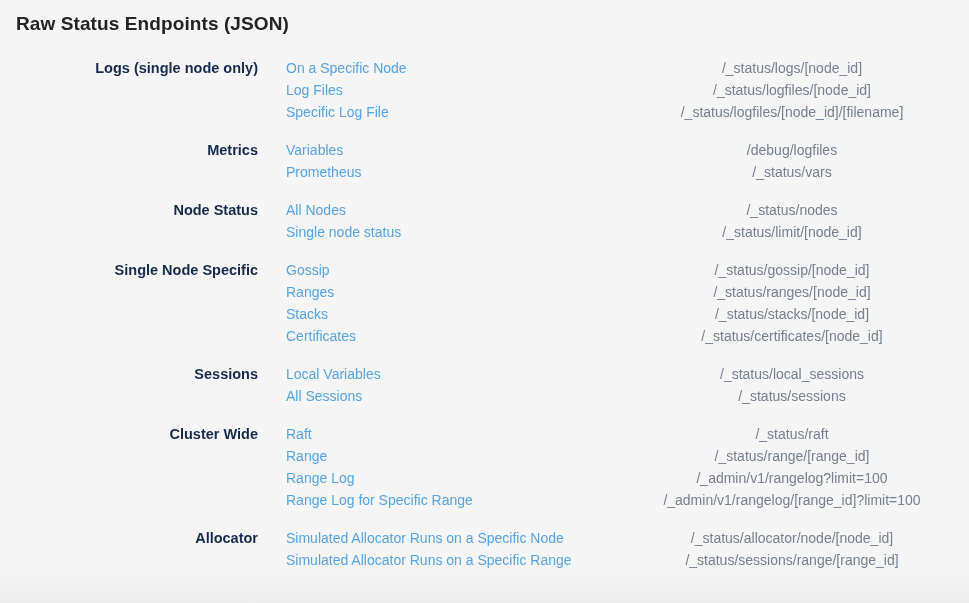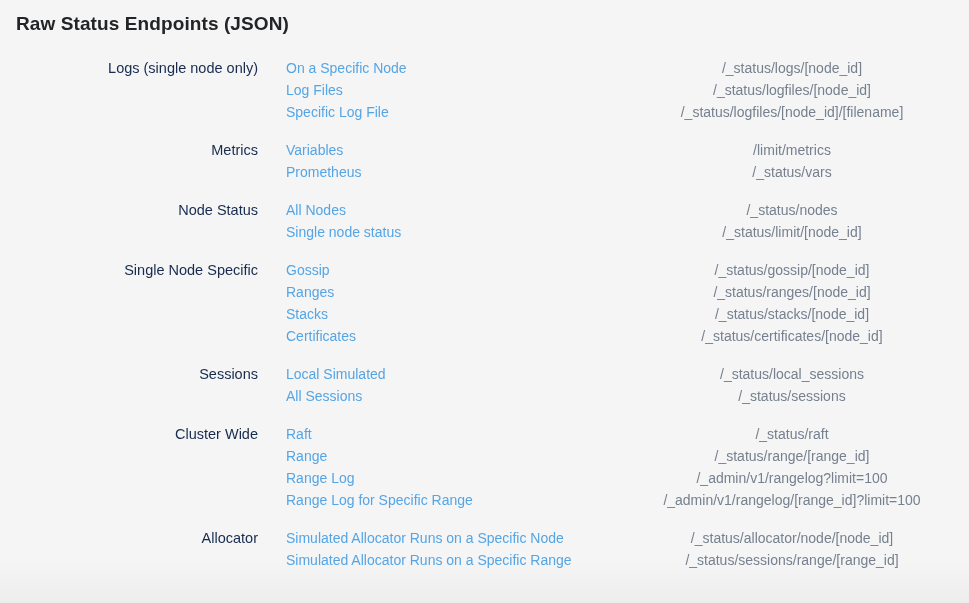--- a/index.html
+++ b/index.html
@@ -29,21 +29,21 @@
   .endpoints { width: 100%; }
   .group {
     display: grid;
     grid-template-columns: 258px 1fr;
     column-gap: 28px;
     margin-bottom: 16px;
   }
   .category {
     text-align: right;
     color: var(--category);
-    font-weight: 400;
+    font-weight: 700;
     font-size: 14.5px;
     line-height: 22px;
     padding-left: 44px;
   }
   .rows { min-width: 0; }
   .row {
     display: grid;
     grid-template-columns: 329px 1fr;
     line-height: 22px;
   }
@@ -82,21 +82,21 @@
         <span class="path">/_status/logfiles/[node_id]/[filename]</span>
       </div>
     </div>
   </section>
 
   <section class="group">
     <div class="category">Metrics</div>
     <div class="rows">
       <div class="row">
         <a class="link" href="#">Variables</a>
-        <span class="path">/limit/metrics</span>
+        <span class="path">/debug/logfiles</span>
       </div>
       <div class="row">
         <a class="link" href="#">Prometheus</a>
         <span class="path">/_status/vars</span>
       </div>
     </div>
   </section>
 
   <section class="group">
     <div class="category">Node Status</div>
@@ -131,21 +131,21 @@
         <a class="link" href="#">Certificates</a>
         <span class="path">/_status/certificates/[node_id]</span>
       </div>
     </div>
   </section>
 
   <section class="group">
     <div class="category">Sessions</div>
     <div class="rows">
       <div class="row">
-        <a class="link" href="#">Local Simulated</a>
+        <a class="link" href="#">Local Variables</a>
         <span class="path">/_status/local_sessions</span>
       </div>
       <div class="row">
         <a class="link" href="#">All Sessions</a>
         <span class="path">/_status/sessions</span>
       </div>
     </div>
   </section>
 
   <section class="group">

